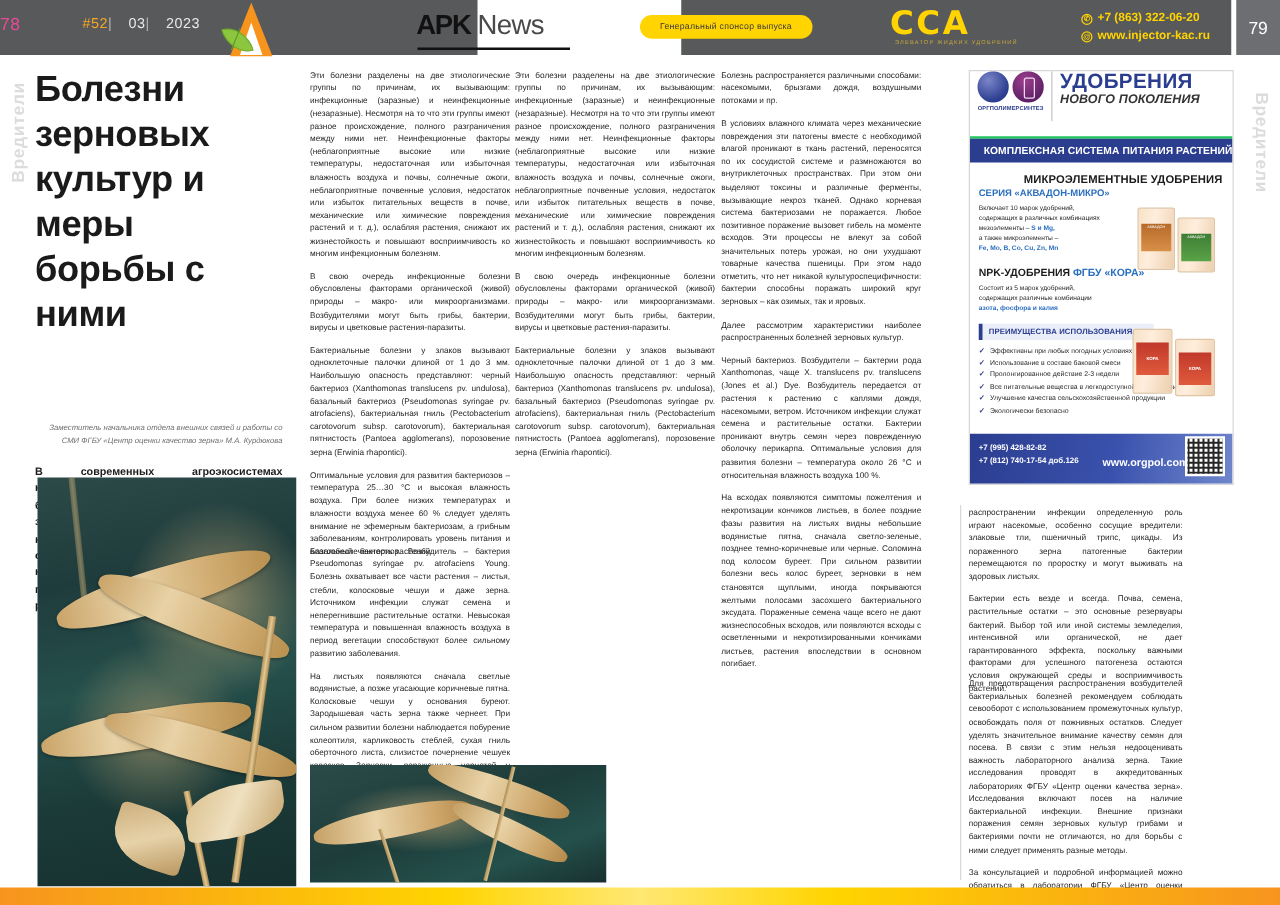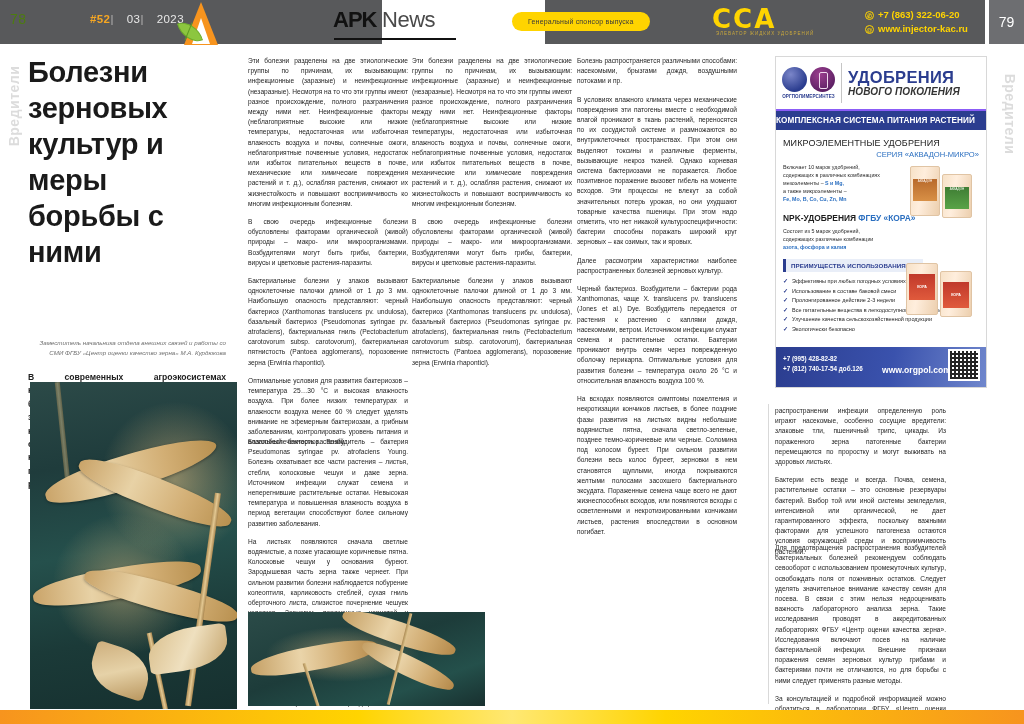--- a/index.html
+++ b/index.html
@@ -19,28 +19,28 @@
   .header {
     position: absolute; top: 0; left: 0;
     width: 1024px; height: 46px;
   }
   .hdr-left-bar {
     position: absolute; left: 0; top: 0;
     width: 382px; height: 44px;
     background: #58595b;
   }
   .folio-left {
-    position: absolute; left: 10px; top: 11px;
-    color: #4d7c0f; font-size: 14px; letter-spacing: .5px;
+    position: absolute; left: 0; top: 11px;
+    color: #ec4899; font-size: 14px; letter-spacing: .5px;
   }
   .issue {
     position: absolute; left: 66px; top: 13px;
     font-size: 11.5px; letter-spacing: .4px; color: #d7d7d7;
   }
-  .issue .num { color: #f5a623; font-weight: bold; margin-left: 24px; }
+  .issue .num { color: #f5a623; font-weight: normal; }
   .issue .sep { color: #b4b4b4; }
   .issue .rest { color: #e8e8e8; padding-left: 13px; }
 
   .logo-a {
     position: absolute; left: 178px; top: 2px;
     width: 46px; height: 44px;
   }
   .logo-a .tri {
     position: absolute; left: 6px; top: 0;
     width: 0; height: 0;
@@ -243,22 +243,22 @@
 
   
   .ad {
     position: absolute; left: 775px; top: 56px;
     width: 212px; height: 332px;
     background: #fff;
     border: 1px solid #d8d8d8;
     overflow: hidden;
   }
   .ad-top {
-    height: 54px; display: flex; align-items: center; padding: 0 6px;
-    border-bottom: 2px solid #8b5cf6;
+    height: 54px; display: flex; align-items: flex-start; padding: 0 6px;
+    border-bottom: 2px solid #22c55e;
   }
   .ad-logos { display: flex; align-items: center; gap: 3px; }
   .ad-dot {
     width: 25px; height: 25px; border-radius: 50%;
     background: radial-gradient(circle at 35% 30%, #7b86c9, #2b3d8f 70%);
   }
   .ad-dot2 {
     width: 25px; height: 25px; border-radius: 50%;
     background: radial-gradient(circle at 40% 30%, #9c3f8f, #5b1f63 75%);
     position: relative;
@@ -276,25 +276,25 @@
     font-size: 16.5px; font-weight: bold; color: #2b3d8f;
     letter-spacing: .3px; line-height: 17px;
   }
   .ad-title-2 {
     font-size: 10px; font-weight: bold; color: #333;
     letter-spacing: .1px; line-height: 12px; font-style: italic;
   }
   .ad-banner {
     background: #2b3d8f; color: #fff;
     font-size: 8.2px; font-weight: bold; letter-spacing: .1px;
-    text-align: left; padding: 5px 0;
+    text-align: right; padding: 5px 0;
   }
   .ad-body { position: relative; padding: 8px 7px 0 7px; }
-  .ad-h1 { font-size: 9px; font-weight: normal; color: #1c1c1c; letter-spacing: .1px; }
-  .ad-h2 { font-size: 7.6px; font-weight: normal; color: #2b6fc0; margin-top: 2px; text-align: right; }
+  .ad-h1 { font-size: 9px; font-weight: bold; color: #1c1c1c; letter-spacing: .1px; margin-left: 36px; }
+  .ad-h2 { font-size: 7.6px; font-weight: bold; color: #2b6fc0; margin-top: 2px; }
   .ad-txt { font-size: 5.3px; color: #2a2a2a; line-height: 8px; margin-top: 4px; width: 120px; }
   .ad-txt .blue { color: #2b6fc0; font-weight: bold; }
   .ad-h3 { font-size: 8.4px; font-weight: bold; color: #1c1c1c; margin-top: 10px; }
   .ad-h3 .s { color: #2b6fc0; }
   .ad-adv {
     margin-top: 8px; background: #e9eef8;
     border-left: 3px solid #2b3d8f;
     font-size: 6.2px; font-weight: bold; color: #2b3d8f;
     padding: 3px 5px; letter-spacing: .1px; width: 140px;
   }

